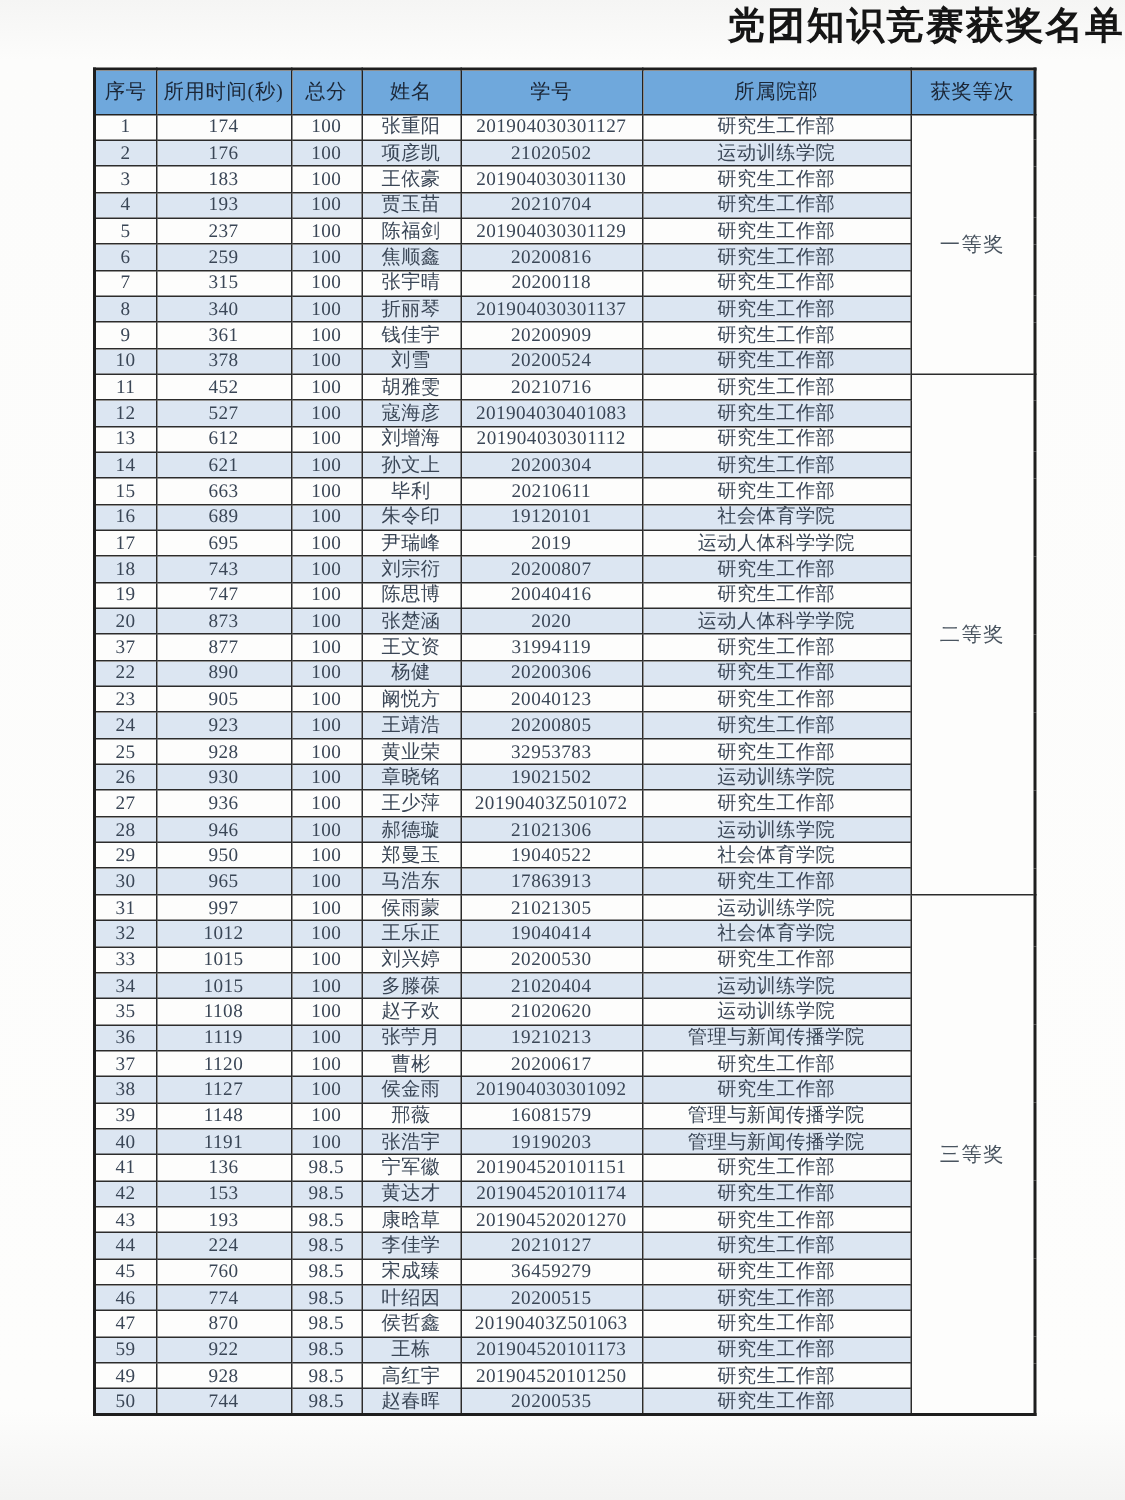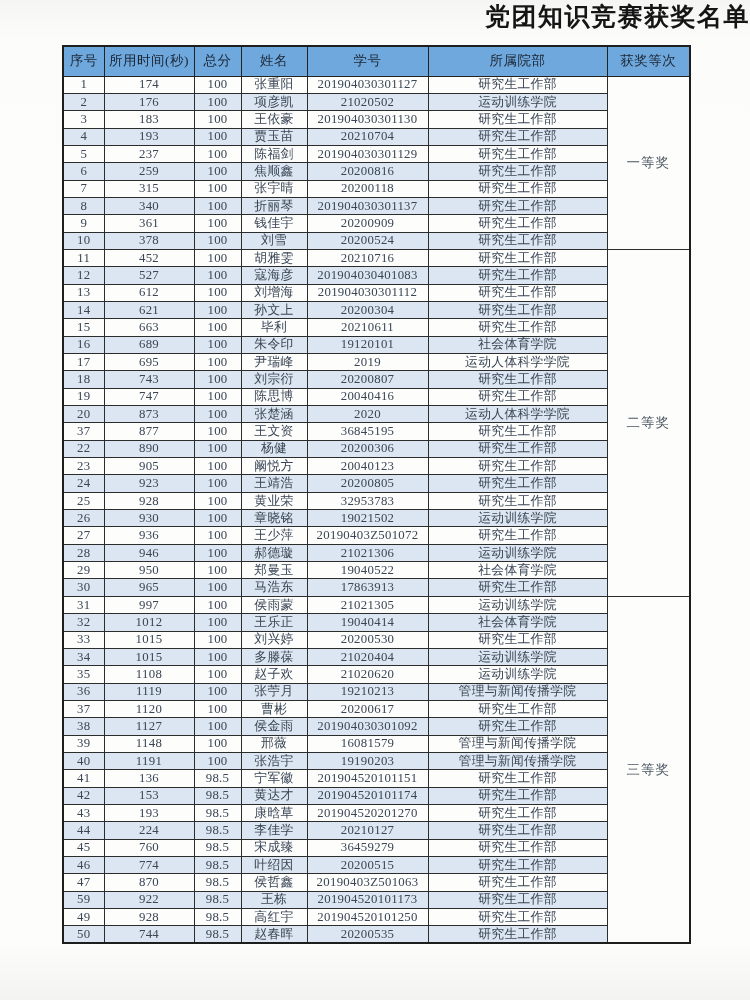--- a/index.html
+++ b/index.html
@@ -232,21 +232,21 @@
           <td>100</td>
           <td>张楚涵</td>
           <td>2020</td>
           <td>运动人体科学学院</td>
         </tr>
         <tr>
           <td>37</td>
           <td>877</td>
           <td>100</td>
           <td>王文资</td>
-          <td>36845195</td>
+          <td>31994119</td>
           <td>研究生工作部</td>
         </tr>
         <tr class="stripe">
           <td>22</td>
           <td>890</td>
           <td>100</td>
           <td>杨健</td>
           <td>20200306</td>
           <td>研究生工作部</td>
         </tr>

